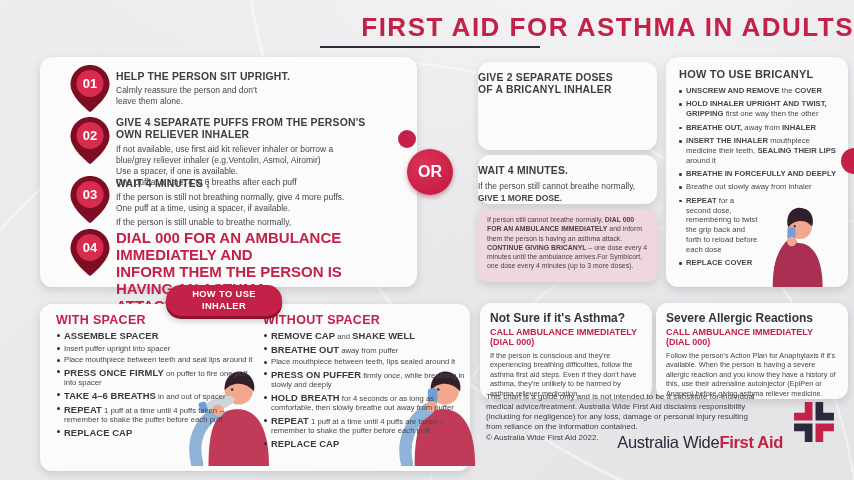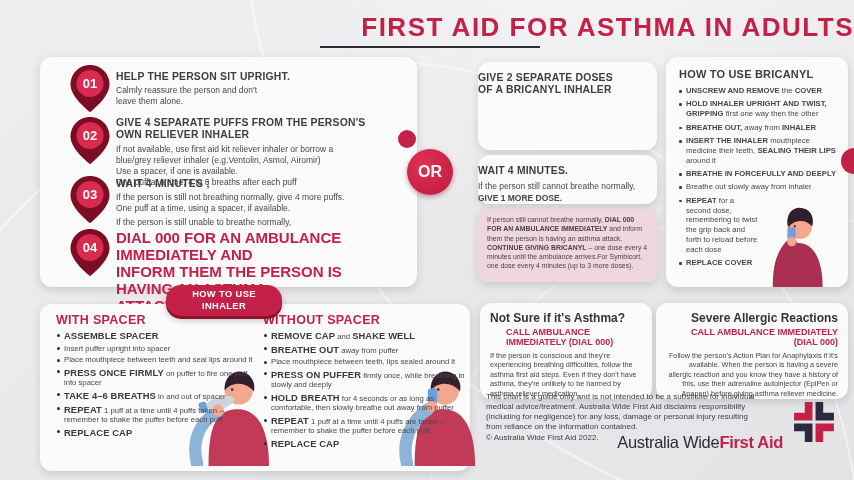--- a/index.html
+++ b/index.html
@@ -76,23 +76,23 @@
   .col li { position:relative; font-size:7.7px; line-height:1.22; color:#47474b; margin-bottom:2.2px; padding-left:8px; }
   .col li::before { content:""; position:absolute; left:1px; top:3.6px; width:3px; height:3px; border-radius:50%; background:#2f2f34; }
   .col .b { font-size:9.4px; letter-spacing:.1px; color:#3a3a3e; }
   .illu { position:absolute; z-index:0; }
   .illu-ws { left:136px; top:58px; width:100px; height:104px; }
   .illu-wos { left:344px; top:58px; width:100px; height:104px; }
 
   
   .infobox { padding:8px 10px; }
   .box-notsure { left:480px; top:303px; width:172px; height:96px; }
-  .box-severe { left:656px; top:303px; width:192px; height:96px;text-align:right; }
+  .box-severe { left:656px; top:303px; width:192px; height:96px; }
   .info-t { font-size:12px; font-weight:bold; color:#33333a; margin-bottom:2px; }
-  .info-alert { font-size:9px; font-weight:bold; color:#c32148; line-height:1.15; margin-bottom:3px;margin-left:16px; }
+  .info-alert { font-size:9px; font-weight:bold; color:#c32148; line-height:1.15; margin-bottom:3px; }
   .info-b { font-size:7.3px; line-height:1.3; color:#47474b; }
 
   
   .disclaimer { position:absolute; left:486px; top:392px; width:330px; font-size:8px; line-height:1.27;
                 color:#3c3c46; white-space:pre-line; z-index:1; }
   .copyright { position:absolute; left:486px; top:433px; font-size:8px; color:#3c3c46; z-index:1; }
   .logo-text { position:absolute; left:555px; top:433px; width:228px; text-align:right;
                font-size:16.5px; color:#2b2b3d; letter-spacing:-0.3px; z-index:2; }
   .logo-text .red { color:#c32148; font-weight:bold; }
   .logo-icon { position:absolute; left:789px; top:399px; width:50px; height:46px; z-index:2; }

